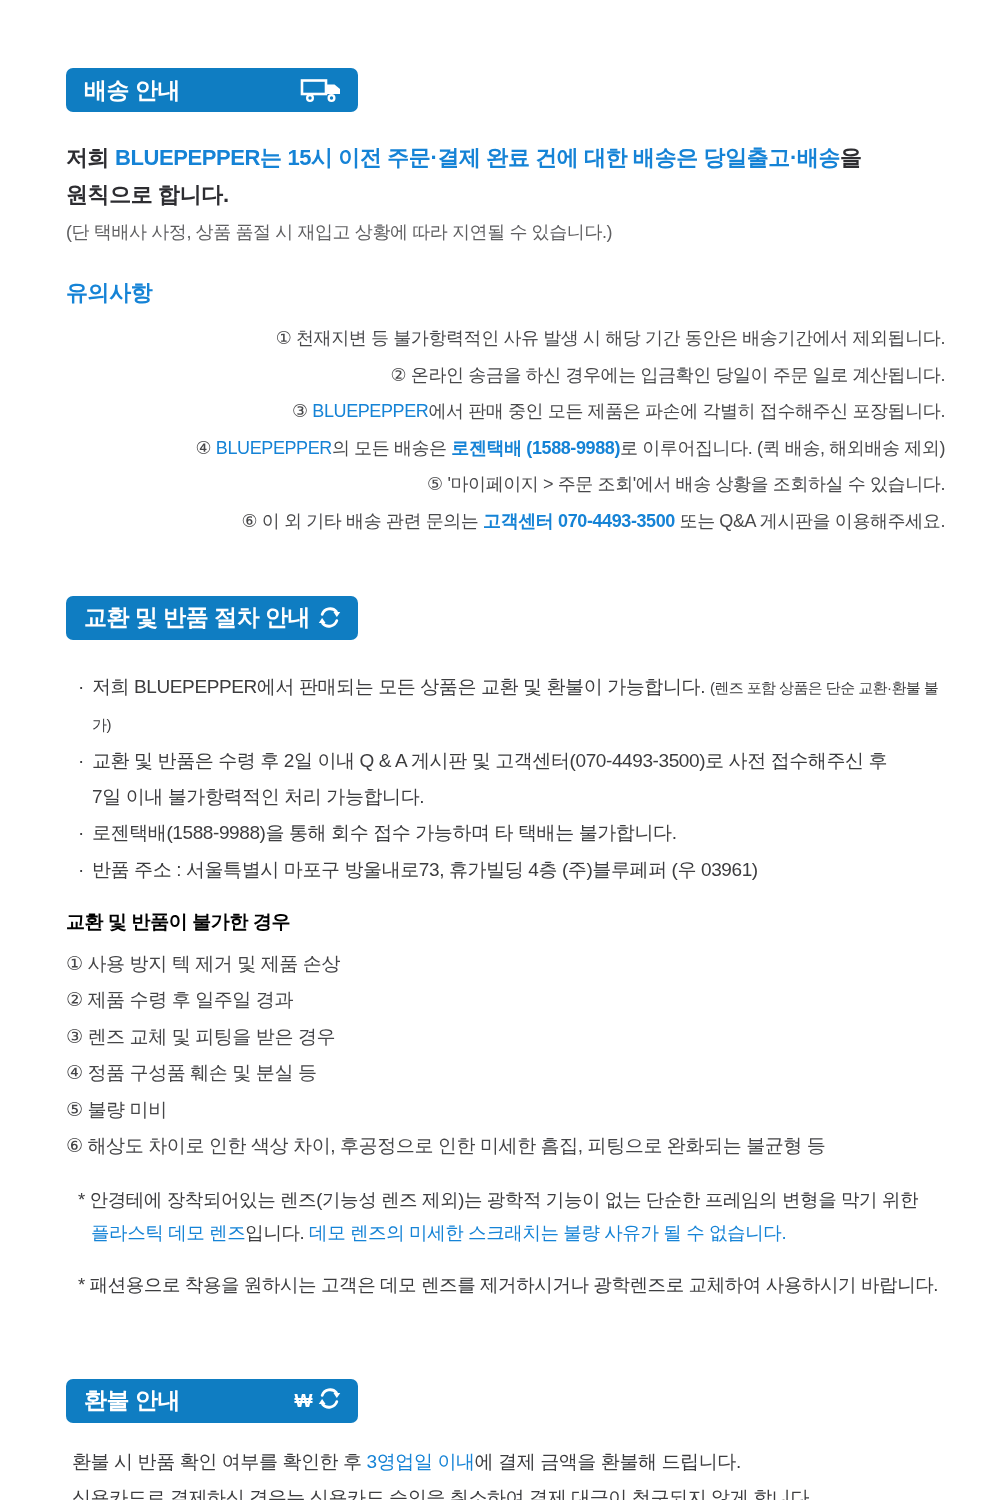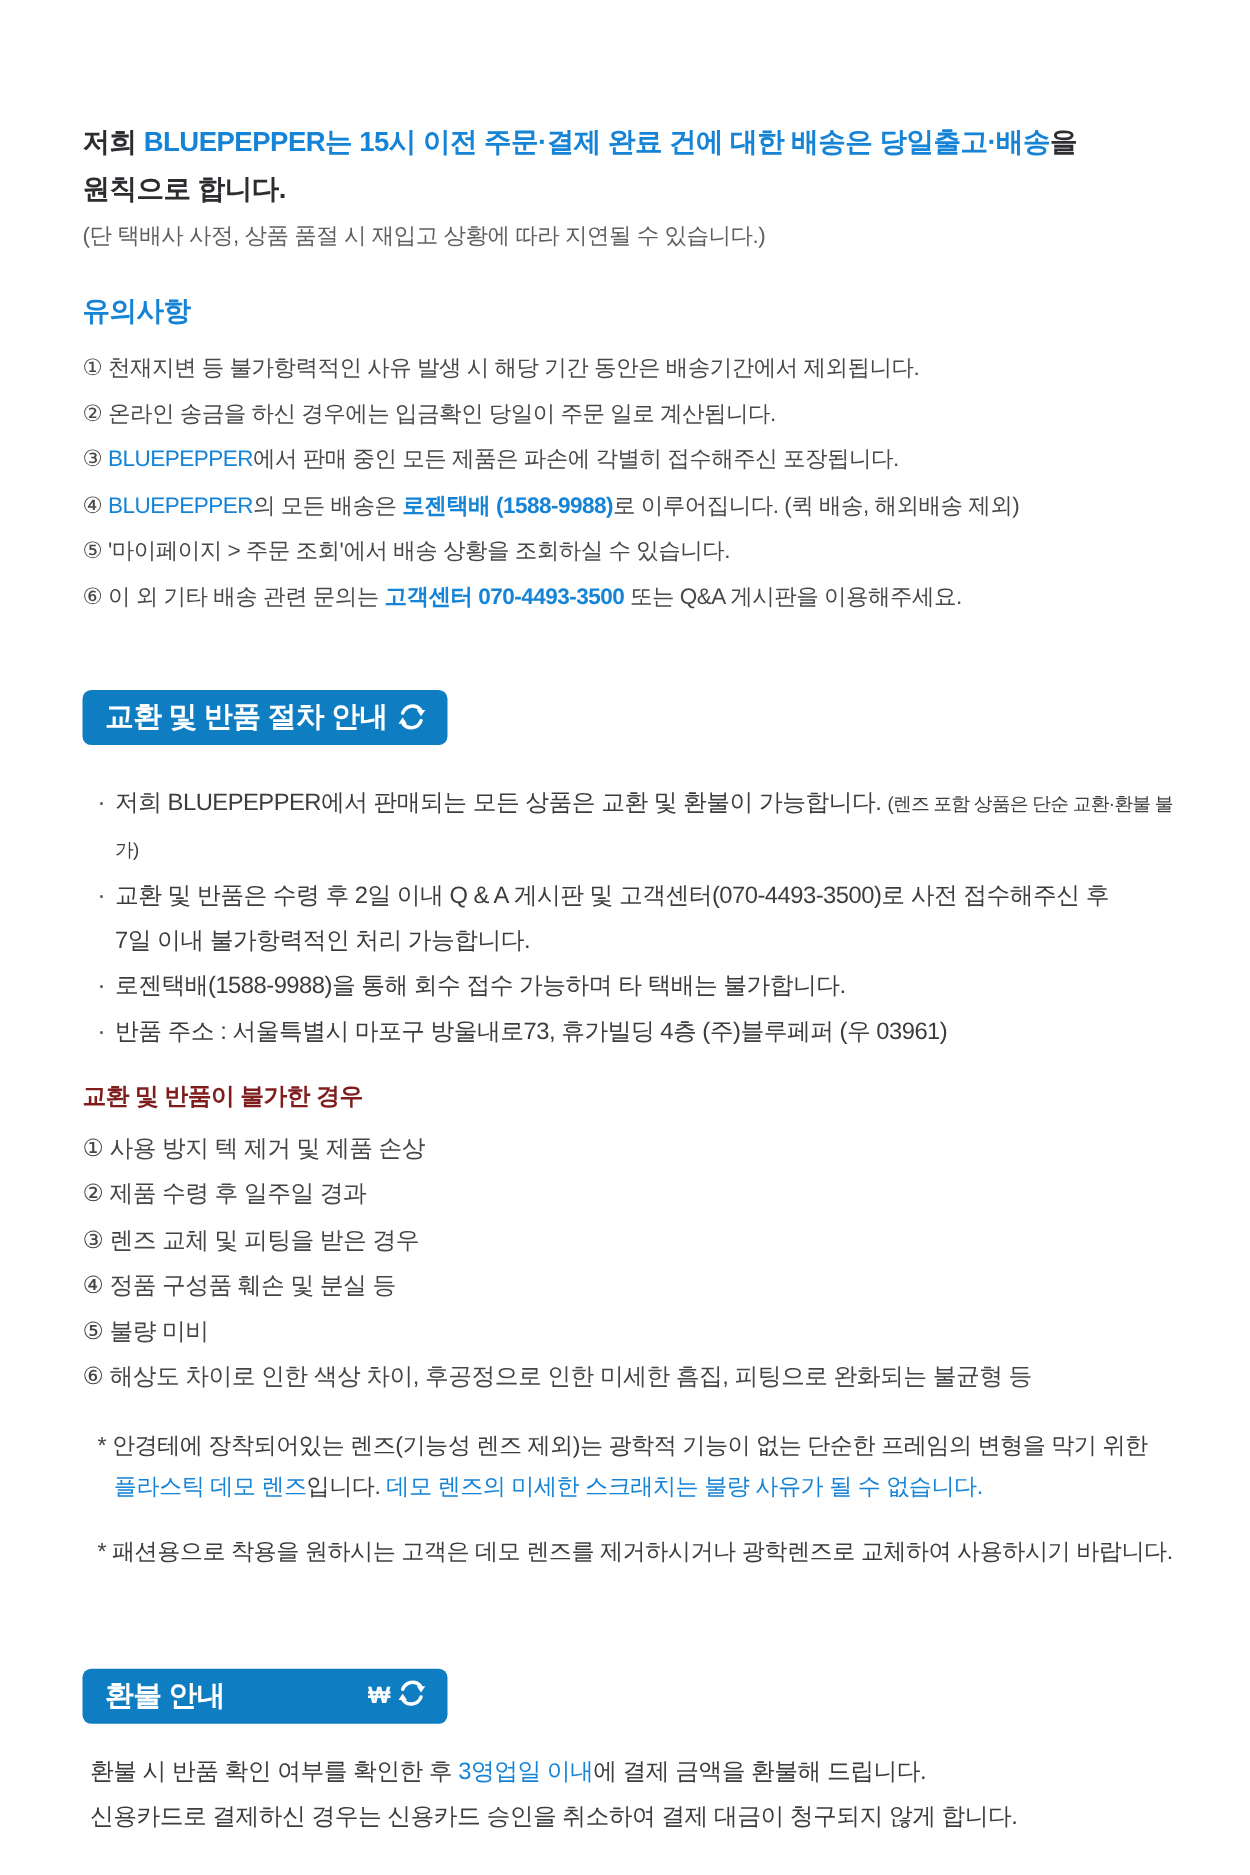--- a/index.html
+++ b/index.html
@@ -21,49 +21,62 @@
   .ml22{margin-left:22px;}
 
   .accent{color:#1583d6;}
   .accent-b{color:#1583d6;font-weight:700;}
 
   .intro{margin:27px 0 0;font-size:22px;font-weight:700;line-height:37px;color:#2d2d31;}
   .gray-note{margin:7px 0 0;font-size:18px;color:#5f5f61;font-weight:400;}
 
   .blue-title{margin:34px 0 0;font-size:22px;font-weight:700;color:#1583d6;}
 
-  .notice-list{list-style:none;margin:12px 0 0;padding:0;font-size:18px;color:#48484a;}
+  .notice-list{list-style:none;margin:12px 0 0;padding:0;font-size:18px;color:#48484a;text-align:right;}
   .notice-list li{line-height:36.6px;}
 
   .badge-exchange{margin-top:56px;}
   .badge-refund{margin-top:78px;}
 
   .bullets{margin-top:29px;font-size:19px;color:#3c3c3e;}
   .bullet{display:flex;line-height:36.2px;}
   .bullet .dot{flex:none;width:14px;}
   .bullet .small{font-size:15px;letter-spacing:-0.6px;}
 
-  .sub-title{margin:16px 0 0;font-size:19px;font-weight:700;color:#7f1d1d;line-height:36px;}
+  .sub-title{margin:16px 0 0;font-size:19px;font-weight:700;color:#000000;line-height:36px;}
   .sub-list{list-style:none;margin:6px 0 0;padding:0;font-size:19px;color:#454547;}
   .sub-list li{line-height:36.5px;}
 
   .star-notes{margin-top:13px;font-size:18.5px;color:#3c3c3e;}
   .star-note{line-height:33px;}
   .star-note .wrap2{display:block;padding-left:13px;}
   .star-note + .star-note{margin-top:9px;}
 
   .refund-text{margin-top:21px;font-size:19px;color:#3c3c3e;line-height:36.6px;}
   .refund-text p{margin:0;}
 </style>
 </head>
 <body>
 
 <div class="page">
 
   <section>
+    <div class="badge">
+      <span class="badge-label">배송 안내</span>
+      <span class="badge-icons">
+        <svg width="42" height="28" viewBox="0 0 42 28" aria-hidden="true">
+          <rect x="2" y="4.5" width="24" height="13.5" fill="none" stroke="#ffffff" stroke-width="2.6"></rect>
+          <path d="M26 8.5 h8.5 l5.5 4.5 v5 h-14 z" fill="#ffffff"></path>
+          <circle cx="10" cy="22" r="4" fill="#ffffff"></circle>
+            <circle cx="10" cy="22" r="1.7" fill="#0f7dc2"></circle>
+          <circle cx="31.5" cy="22" r="4" fill="#ffffff"></circle>
+            <circle cx="31.5" cy="22" r="1.7" fill="#0f7dc2"></circle>
+        </svg>
+      </span>
+    </div>
 
     <p class="intro ml12"><span>저희 </span><span class="accent">BLUEPEPPER는 15시 이전 주문·결제 완료 건에 대한 배송은 당일출고·배송</span><span>을</span><br><span>원칙으로 합니다.</span></p>
 
     <p class="gray-note ml12">(단 택배사 사정, 상품 품절 시 재입고 상황에 따라 지연될 수 있습니다.)</p>
 
     <h3 class="blue-title ml12">유의사항</h3>
 
     <ul class="notice-list ml12">
       <li>① 천재지변 등 불가항력적인 사유 발생 시 해당 기간 동안은 배송기간에서 제외됩니다.</li>
       <li>② 온라인 송금을 하신 경우에는 입금확인 당일이 주문 일로 계산됩니다.</li>

